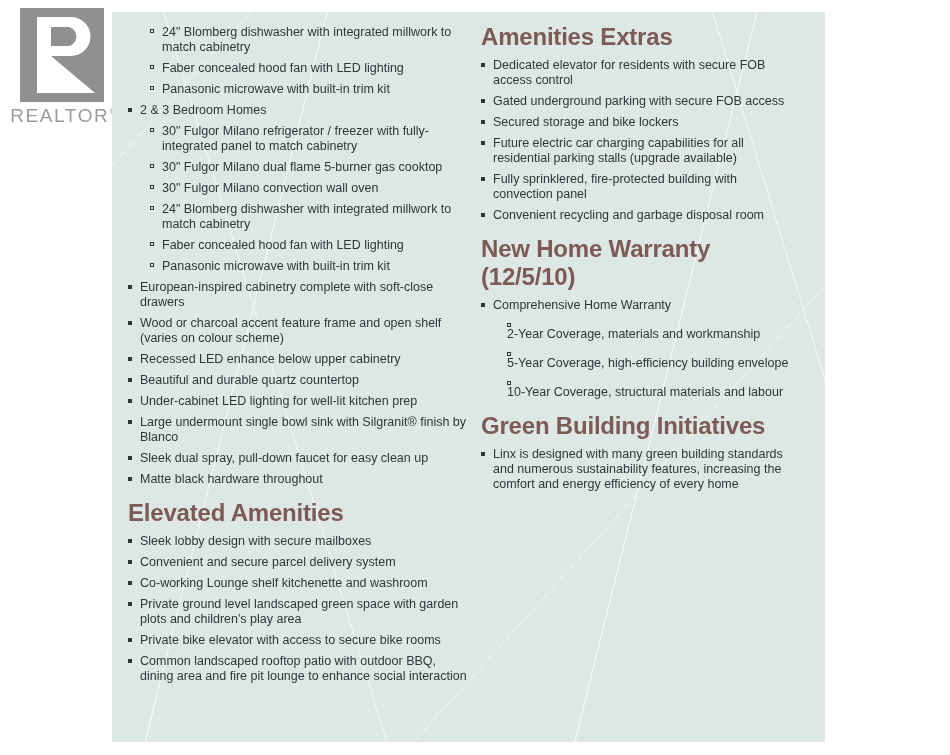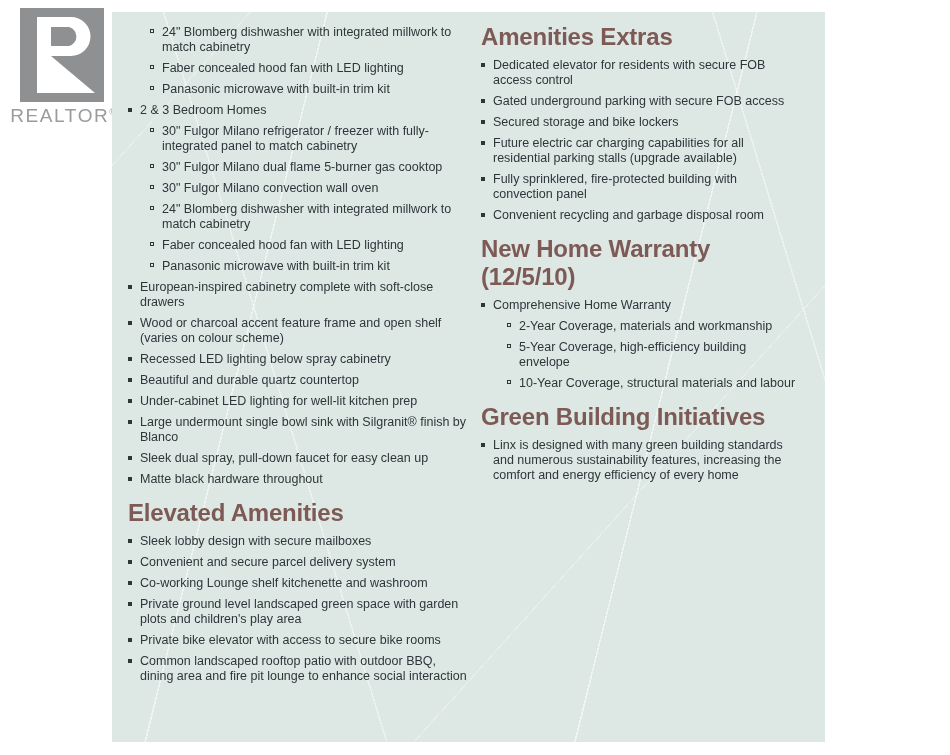--- a/index.html
+++ b/index.html
@@ -47,21 +47,21 @@
     display:flex;align-items:flex-start;margin:0 0 6px;
     font-size:12.5px;line-height:15px;color:var(--body-text);
   }
   .li .bullet{
     flex:none;width:4px;height:4px;margin:5px 8px 0 0;background:var(--body-text);
   }
   .li .bullet.hollow{
     background:transparent;border:1px solid var(--body-text);width:4px;height:4px;margin-top:4px;
   }
   .li.sub{padding-left:22px;}
-  .li.sub2{padding-left:26px;}
+  .li.sub2{padding-left:26px;flex-direction:column;}
 </style>
 </head>
 <body>
 
 <div class="page">
 
   <div class="logo">
     <svg width="84" height="94" viewBox="0 0 84 94" aria-hidden="true">
       <rect x="0" y="0" width="84" height="94" fill="#8f9091"></rect>
       <rect x="17" y="9" width="14" height="76" fill="#ffffff"></rect>
@@ -140,21 +140,21 @@
             <span class="txt">European-inspired cabinetry complete with soft-close drawers</span>
           </li>
 
           <li class="li">
             <span class="bullet"></span>
             <span class="txt">Wood or charcoal accent feature frame and open shelf (varies on colour scheme)</span>
           </li>
 
           <li class="li">
             <span class="bullet"></span>
-            <span class="txt">Recessed LED lighting below spray cabinetry</span>
+            <span class="txt">Recessed LED enhance below upper cabinetry</span>
           </li>
 
           <li class="li">
             <span class="bullet"></span>
             <span class="txt">Beautiful and durable quartz countertop</span>
           </li>
 
           <li class="li">
             <span class="bullet"></span>
             <span class="txt">Under-cabinet LED lighting for well-lit kitchen prep</span>

